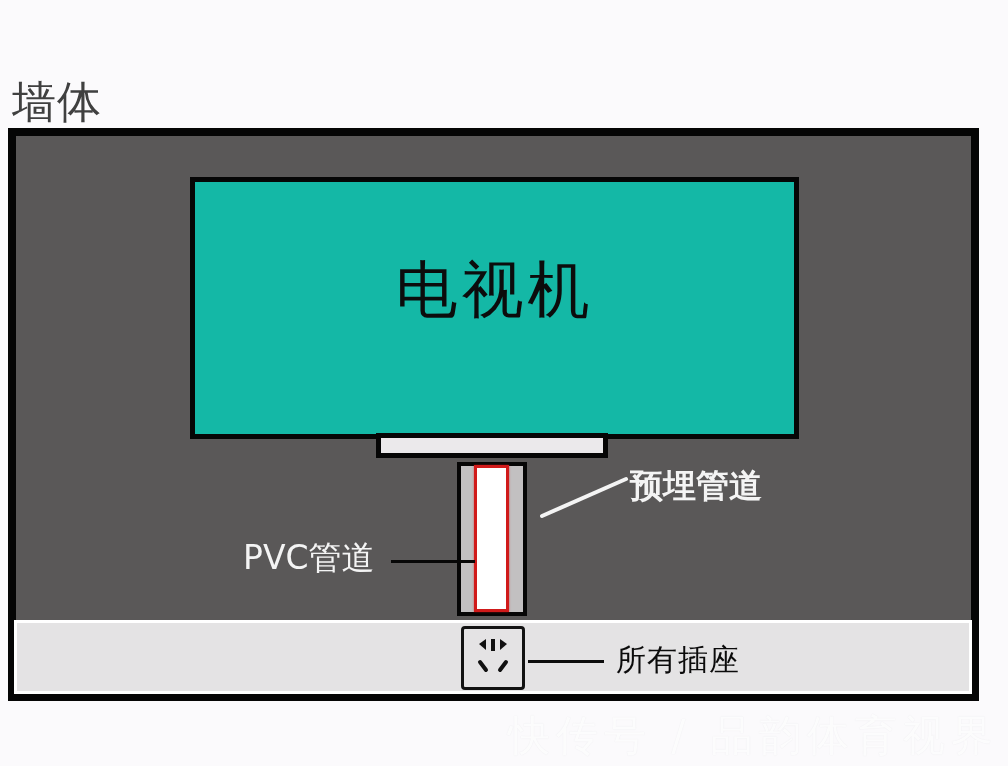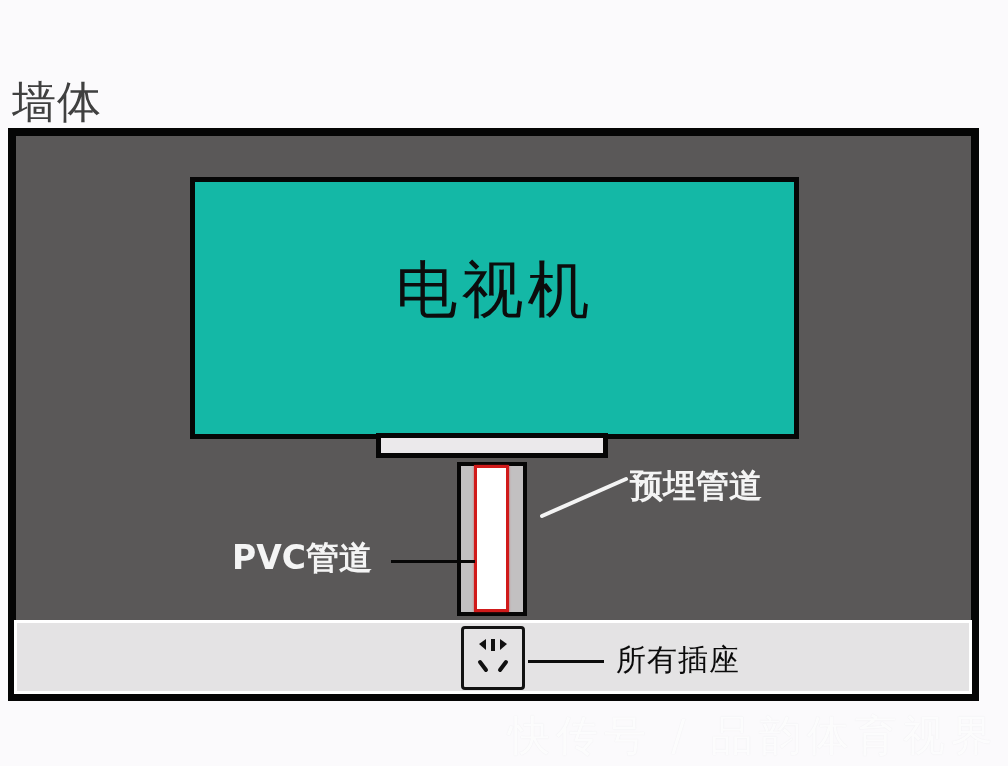--- a/index.html
+++ b/index.html
@@ -32,22 +32,22 @@
   #conduit {
     left:457px; top:462px; width:70px; height:154px;
     border:4px solid #060606; background:#c2c0c1;
   }
   #pvc-pipe {
     left:474px; top:465px; width:35px; height:147px;
     border:3px solid #d01a1a; background:#ffffff;
     box-shadow:0 0 2px rgba(208,26,26,0.6);
   }
   #pvc-label {
-    left:232px; top:535px; font-size:33px; line-height:46px; color:#f4f4f4;
-    font-weight:bold; letter-spacing:0px;
+    left:243px; top:535px; font-size:33px; line-height:46px; color:#f4f4f4;
+    font-weight:normal; letter-spacing:0px;
   }
   #pvc-leader {
     left:391px; top:560px; width:84px; height:3px; background:#070707;
   }
   #embed-label {
     left:630px; top:463px; font-size:33px; line-height:46px; color:#f4f4f4;
     font-weight:bold;
   }
   #embed-leader { left:0; top:0; width:1008px; height:766px; pointer-events:none; }
   #socket-strip {

